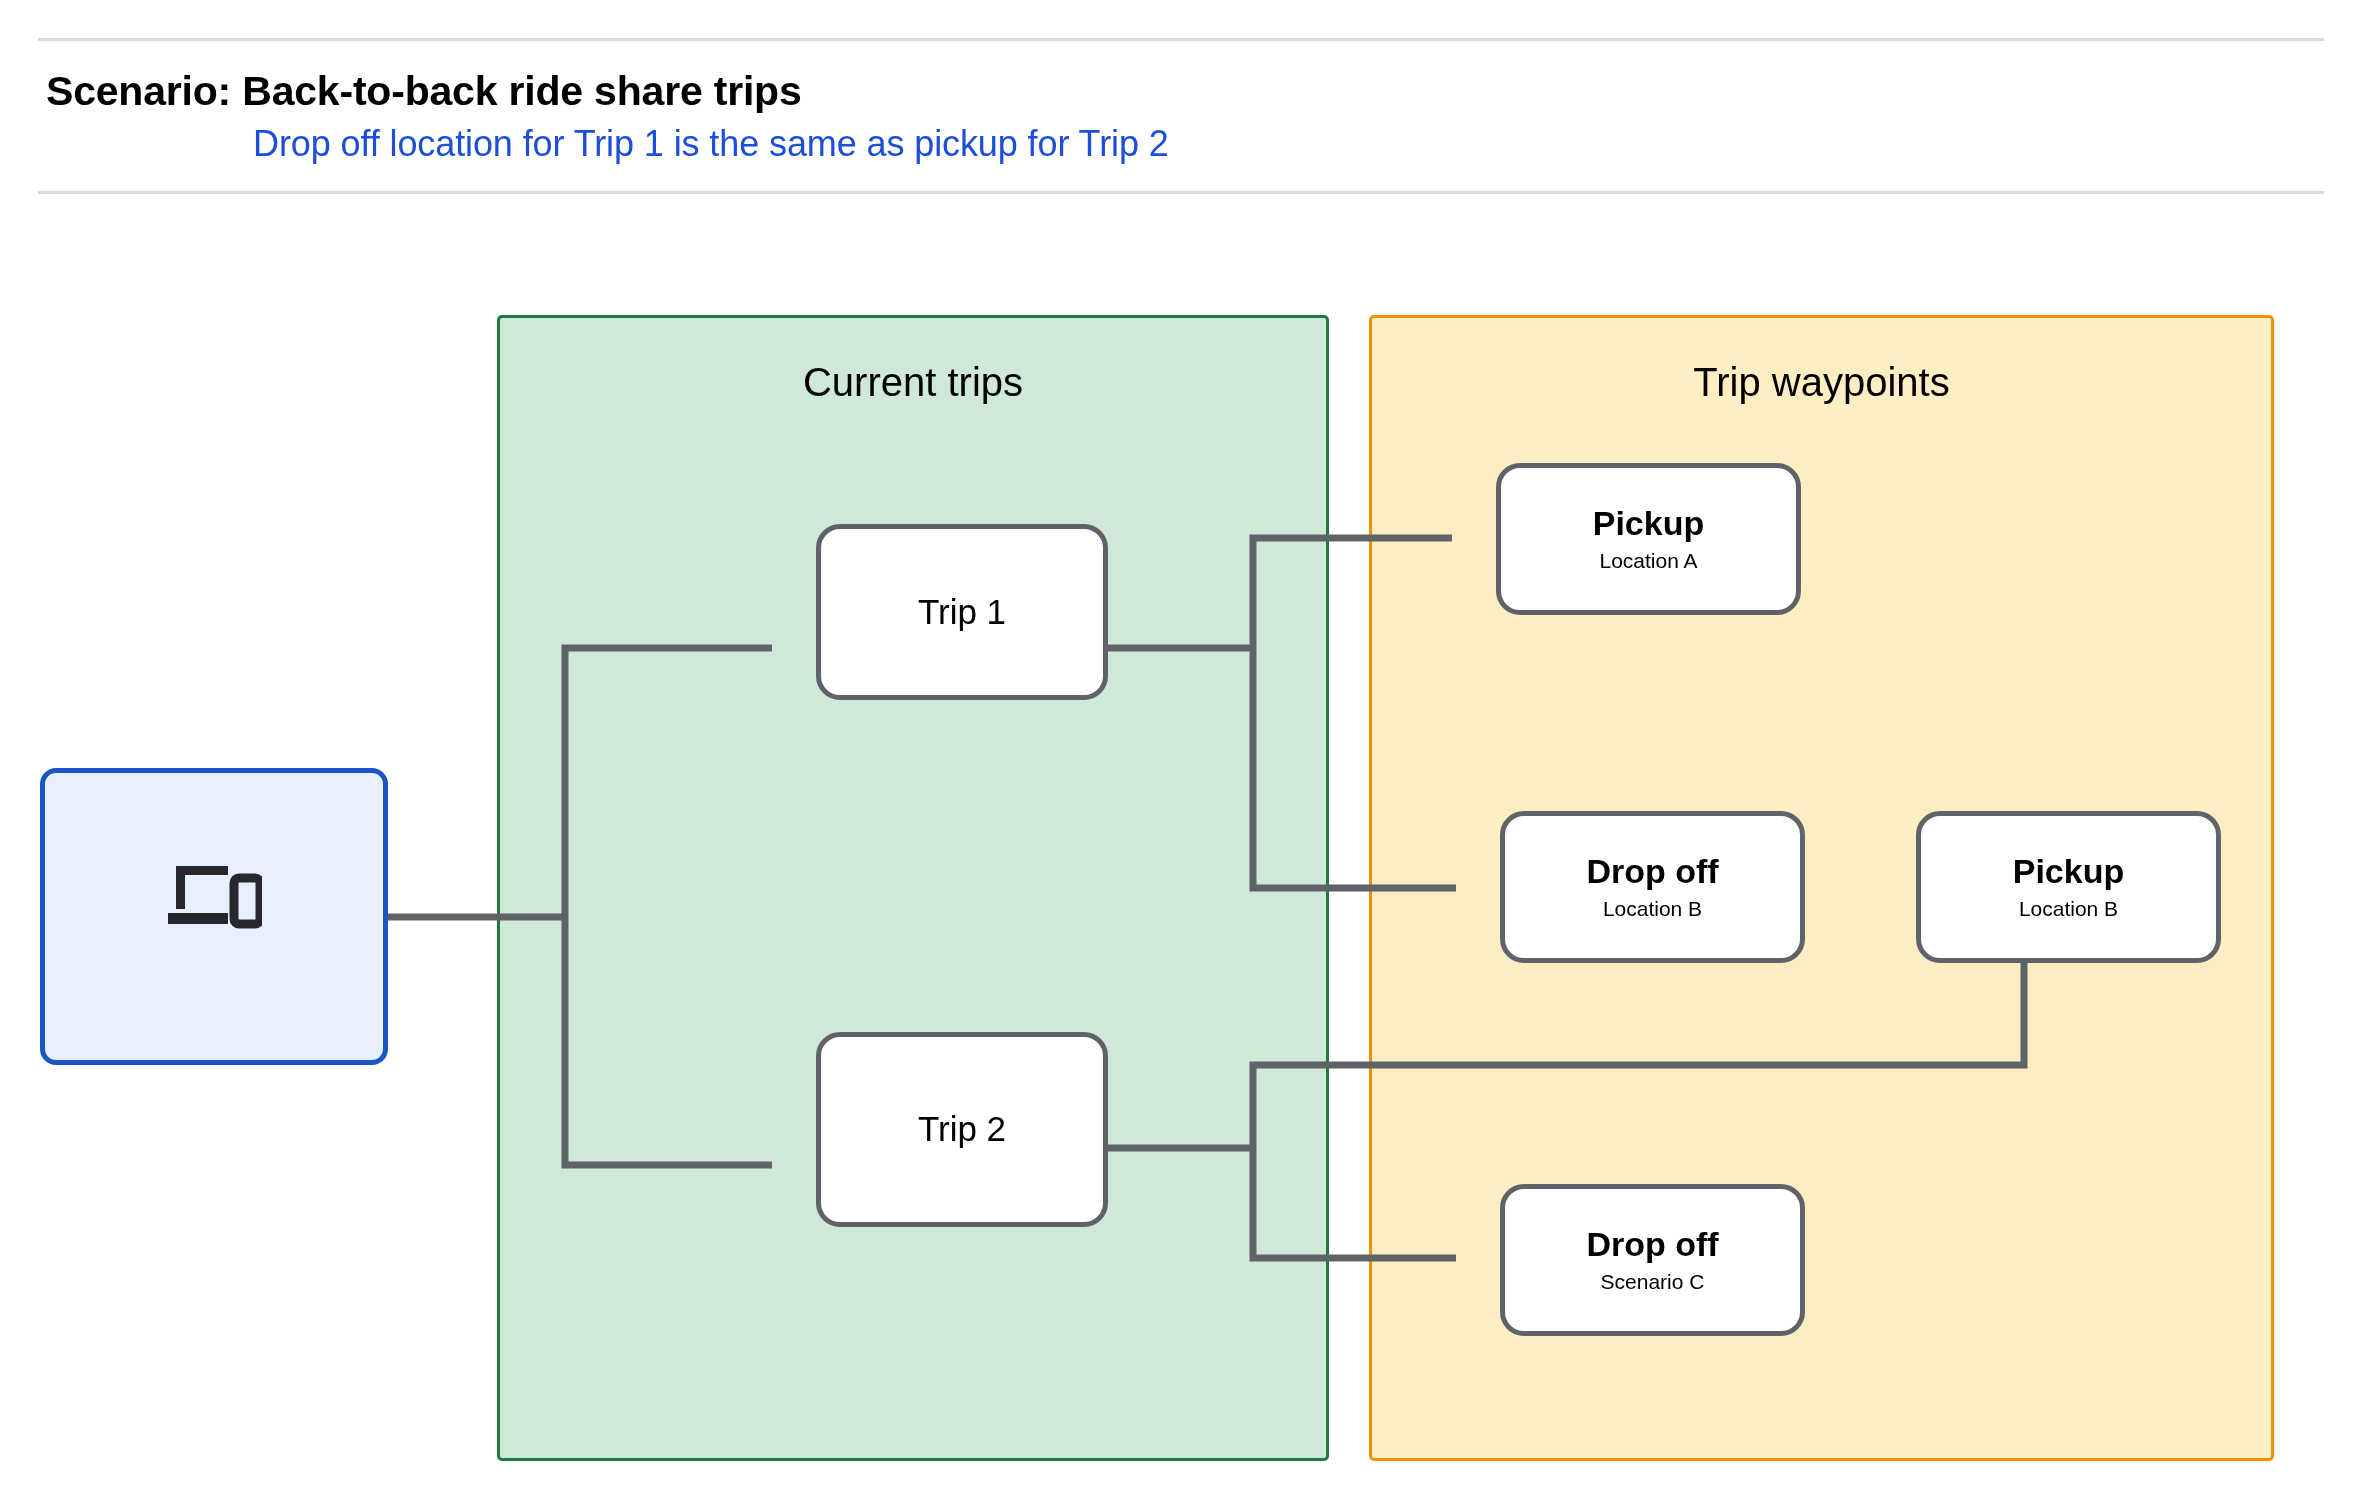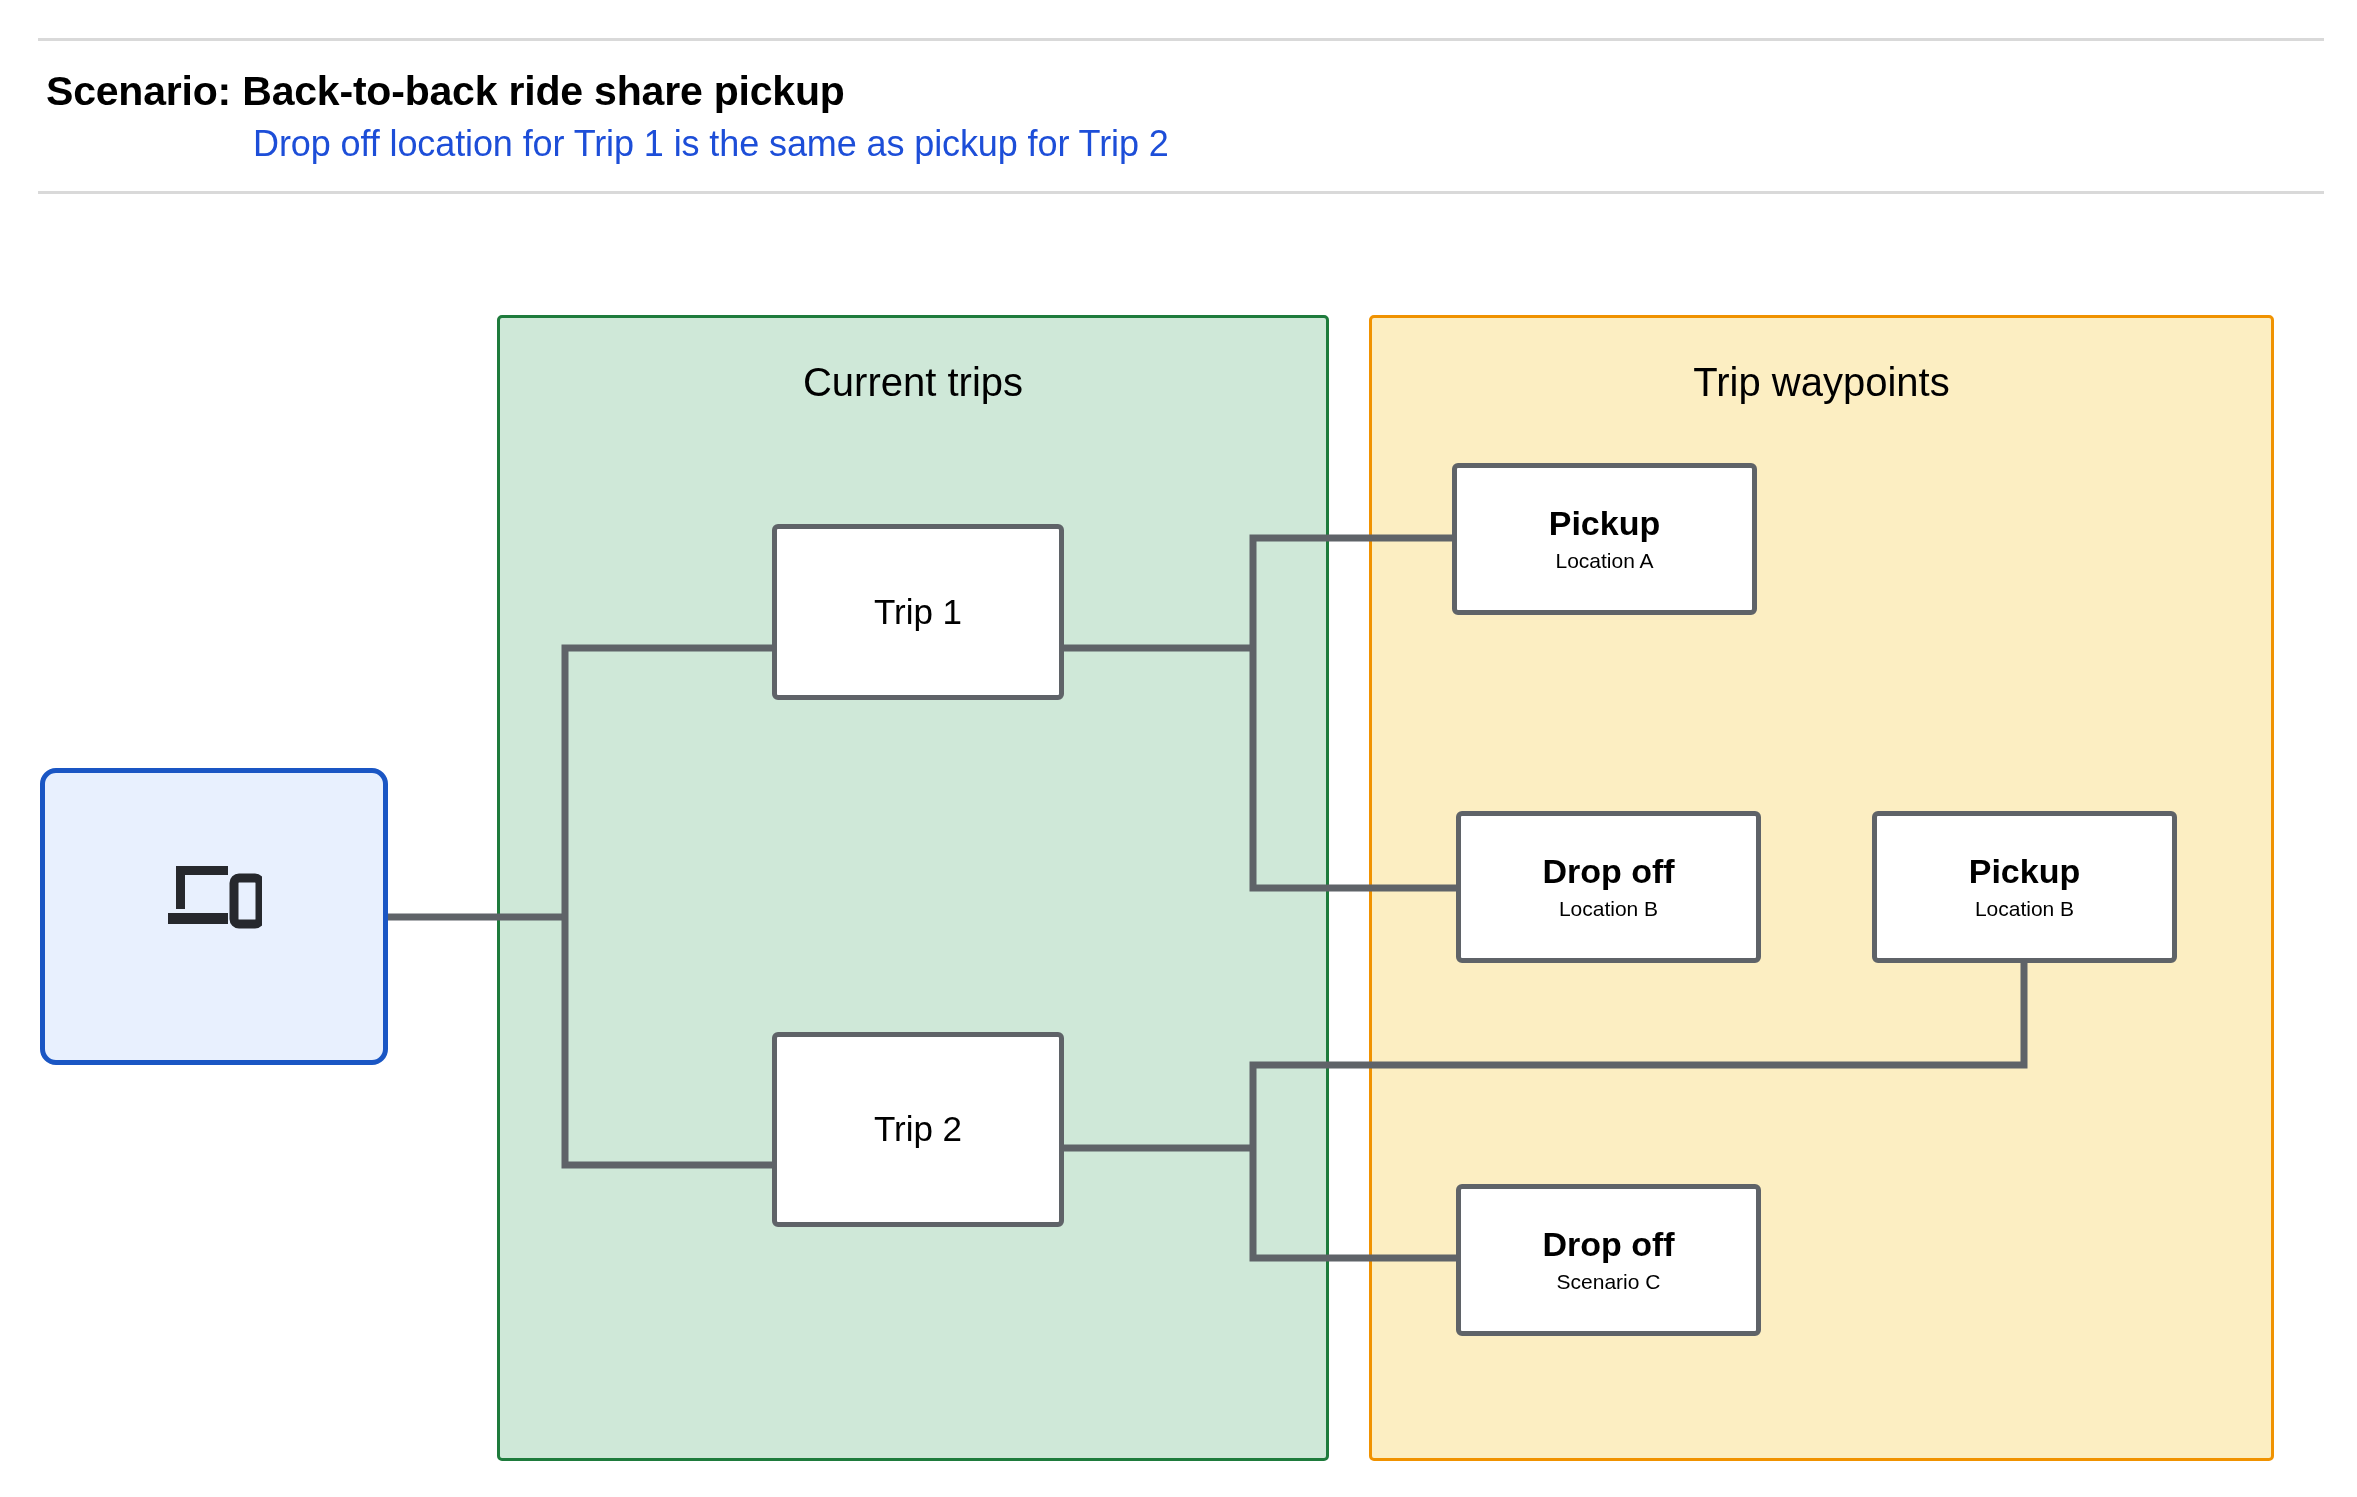--- a/index.html
+++ b/index.html
@@ -93,26 +93,27 @@
     height: 1497px;
     pointer-events: none;
   }
 
   
   .node {
     position: absolute;
     box-sizing: border-box;
     background: #ffffff;
     border: 5px solid #5f6368;
-    border-radius: 6px;
+    border-radius: 24px;
     display: flex;
     flex-direction: column;
     align-items: center;
     justify-content: center;
     text-align: left;
+    margin-left: 44px;
   }
   .node-title {
     font-size: 35px;
     font-weight: normal;
     color: #000000;
     line-height: 1.15;
   }
   .waypoint .node-title {
     font-weight: bold;
     font-size: 34px;
@@ -162,21 +163,21 @@
     text-align: center;
     white-space: pre-line;
   }
 </style>
 </head>
 <body>
 
 <div id="page">
 
   <div class="rule" id="rule-top"></div>
-  <div id="page-title">Scenario: Back-to-back ride share pickup</div>
+  <div id="page-title">Scenario: Back-to-back ride share trips</div>
   <div id="page-subtitle">Drop off  location for Trip 1 is the same as pickup for Trip 2</div>
   <div class="rule" id="rule-bottom"></div>
 
   <div class="panel" id="panel-current-trips">
     <div class="panel-title">Current trips</div>
   </div>
   <div class="panel" id="panel-trip-waypoints">
     <div class="panel-title">Trip waypoints</div>
   </div>
 

